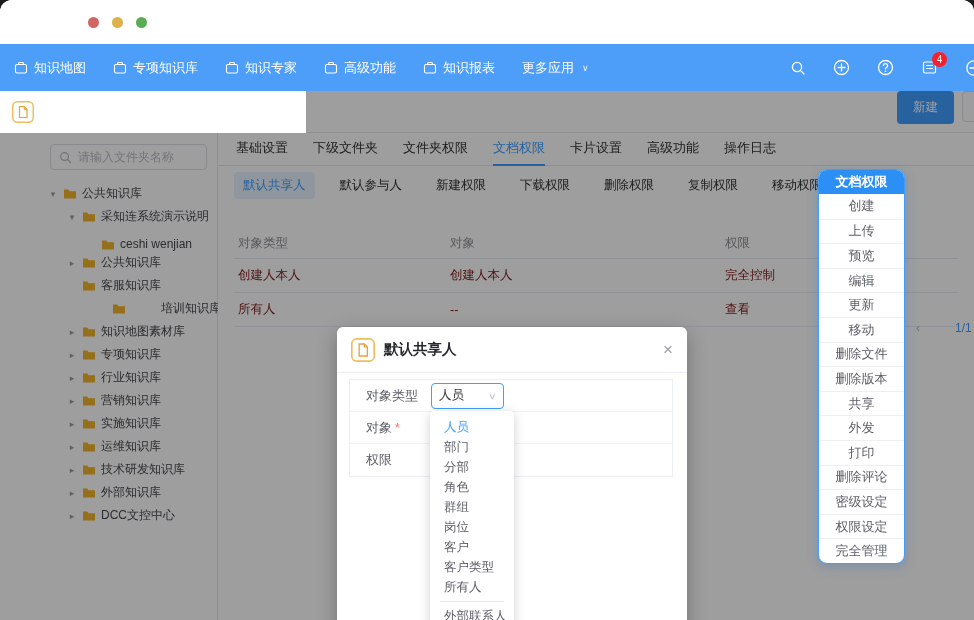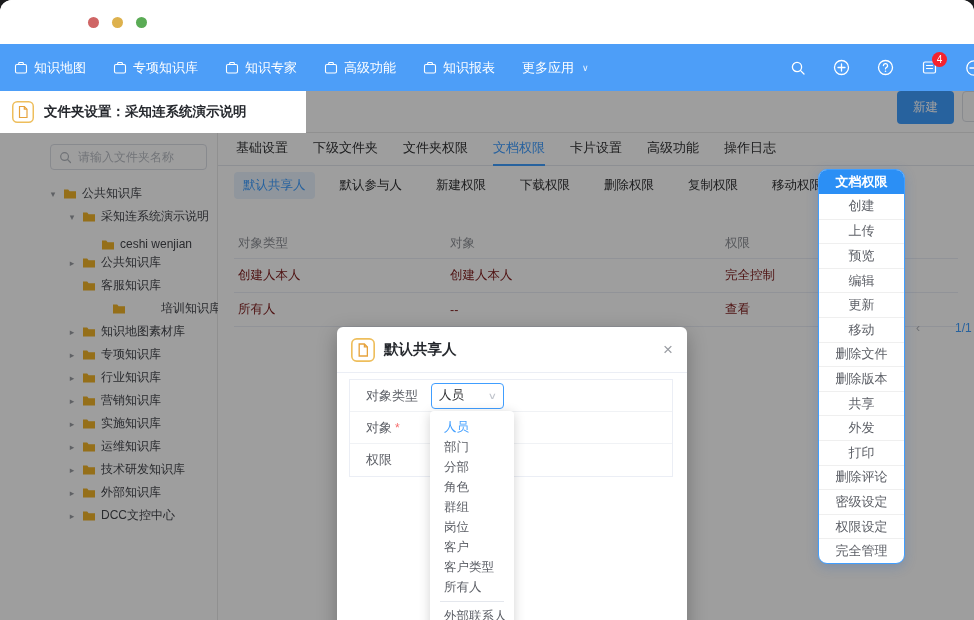--- a/index.html
+++ b/index.html
@@ -392,21 +392,20 @@
     <div class="overlay"></div>
 
     <div class="title-box">
       <span>
         <svg width="22" height="22" viewBox="0 0 22 22" fill="none">
             <rect x="0.75" y="0.75" width="20.5" height="20.5" rx="4.5" stroke="#eebe5c" stroke-width="1.5"></rect>
             <path d="M7.5 5.5 h4.8 l2.7 2.7 v8.3 h-7.5 z" stroke="#e6a23c" stroke-width="1.2"></path>
             <path d="M12.3 5.5 v2.7 h2.7" stroke="#e6a23c" stroke-width="1.2"></path>
           </svg>
       </span>
-      <span class="title-text">文件夹设置：采知连系统演示说明</span>
     </div>
 
     <div class="perm-panel">
       <div class="perm-head">文档权限</div>
       <div id="perm-items">
           <div class="perm-item">创建</div>
           <div class="perm-item">上传</div>
           <div class="perm-item">预览</div>
           <div class="perm-item">编辑</div>
           <div class="perm-item">更新</div>

